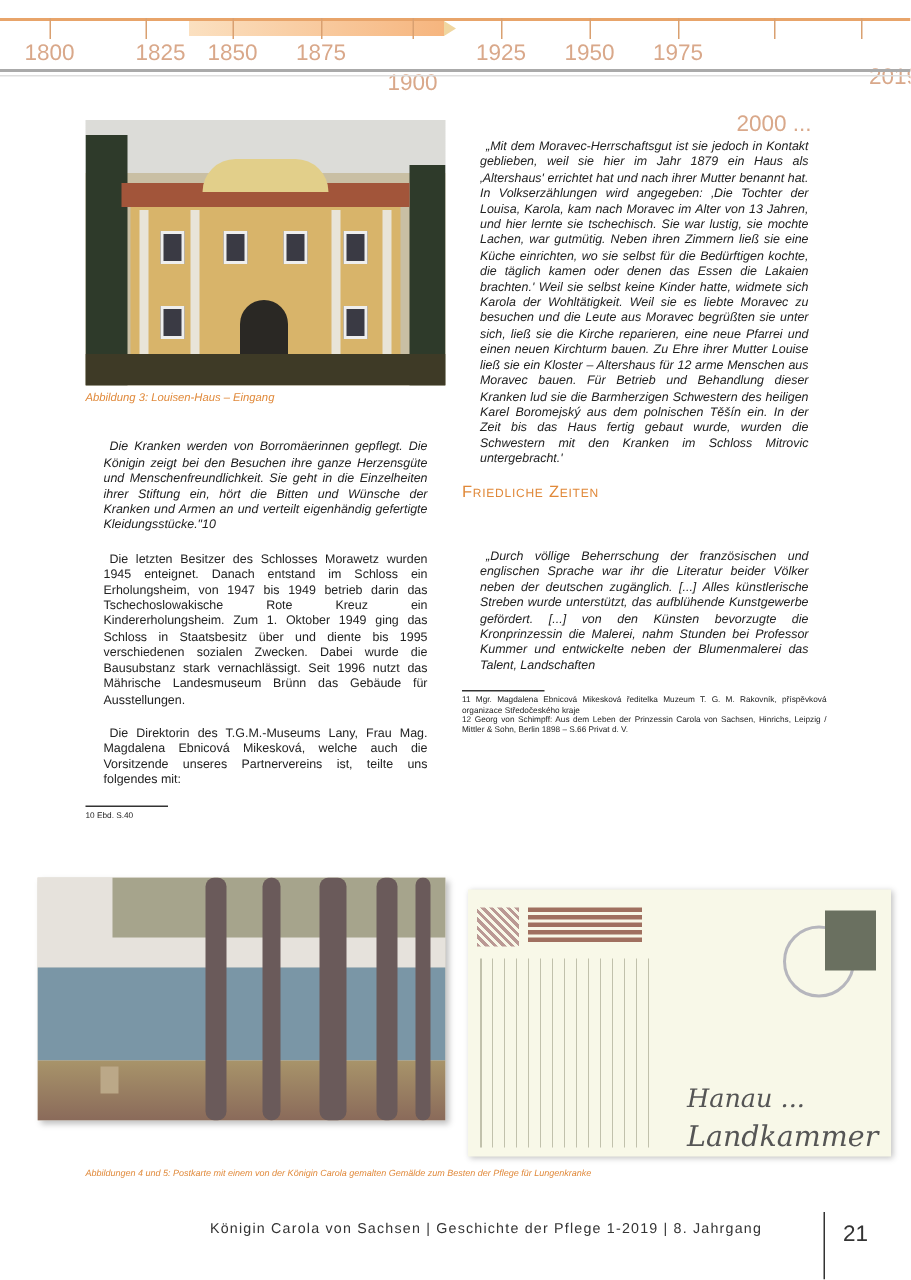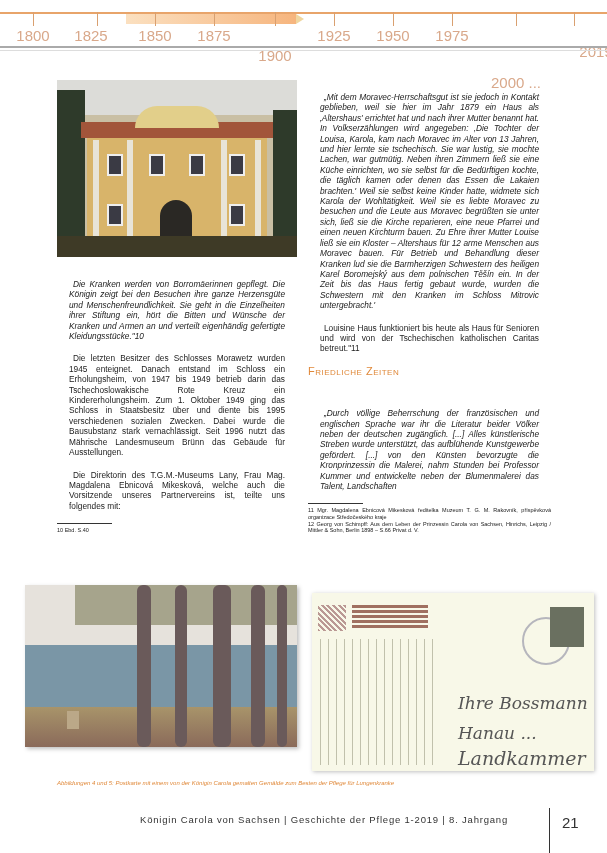--- a/index.html
+++ b/index.html
@@ -62,21 +62,21 @@
 <body>
 
 <div class="timeline">
   <div class="tl-line"></div>
   <div class="tl-highlight"></div>
   <div class="tl-arrow"></div>
   <div id="tl-ticks">
       <div class="tl-tick" style="left: 33px;"></div>
       <div class="tl-label" style="left: 33px;">1800</div>
       <div class="tl-tick" style="left: 97px;"></div>
-      <div class="tl-label" style="left: 91px;">1825</div>
+      <div class="tl-label" style="left: 107px;">1825</div>
       <div class="tl-tick" style="left: 155px;"></div>
       <div class="tl-label" style="left: 155px;">1850</div>
       <div class="tl-tick" style="left: 214px;"></div>
       <div class="tl-label" style="left: 214px;">1875</div>
       <div class="tl-tick" style="left: 275px;"></div>
       <div class="tl-label" style="left: 275px; margin-top: 20px;">1900</div>
       <div class="tl-tick" style="left: 334px;"></div>
       <div class="tl-label" style="left: 334px;">1925</div>
       <div class="tl-tick" style="left: 393px;"></div>
       <div class="tl-label" style="left: 393px;">1950</div>
@@ -104,31 +104,31 @@
       <div class="pillar" style="left:198px"></div>
     <div class="win" style="left:50px;top:74px"></div>
       <div class="win" style="left:92px;top:74px"></div>
     <div class="win" style="left:132px;top:74px"></div>
       <div class="win" style="left:172px;top:74px"></div>
     <div class="win" style="left:50px;top:124px"></div>
       <div class="win" style="left:172px;top:124px"></div>
     <div class="door"></div>
     <div class="ground"></div>
   </div>
+  <div class="caption">Abbildung 3: Louisen-Haus – Eingang</div>
   <div class="gap"></div>
   <p class="para quote">Die Kranken werden von Borromäerinnen gepflegt. Die Königin zeigt bei den Besuchen ihre ganze Herzensgüte und Menschenfreundlichkeit. Sie geht in die Einzelheiten ihrer Stiftung ein, hört die Bitten und Wünsche der Kranken und Armen an und verteilt eigenhändig gefertigte Kleidungsstücke."10</p>
   <p class="para">Die letzten Besitzer des Schlosses Morawetz wurden 1945 enteignet. Danach entstand im Schloss ein Erholungsheim, von 1947 bis 1949 betrieb darin das Tschechoslowakische Rote Kreuz ein Kindererholungsheim. Zum 1. Oktober 1949 ging das Schloss in Staatsbesitz über und diente bis 1995 verschiedenen sozialen Zwecken. Dabei wurde die Bausubstanz stark vernachlässigt. Seit 1996 nutzt das Mährische Landesmuseum Brünn das Gebäude für Ausstellungen.</p>
   <p class="para">Die Direktorin des T.G.M.-Museums Lany, Frau Mag. Magdalena Ebnicová Mikesková, welche auch die Vorsitzende unseres Partnervereins ist, teilte uns folgendes mit:</p>
   <div class="fn-rule"></div>
   <div class="fn">10 Ebd. S.40</div>
 </div>
 
 <div class="col col-right">
   <p class="para quote">„Mit dem Moravec-Herrschaftsgut ist sie jedoch in Kontakt geblieben, weil sie hier im Jahr 1879 ein Haus als ‚Altershaus' errichtet hat und nach ihrer Mutter benannt hat. In Volkserzählungen wird angegeben: ‚Die Tochter der Louisa, Karola, kam nach Moravec im Alter von 13 Jahren, und hier lernte sie tschechisch. Sie war lustig, sie mochte Lachen, war gutmütig. Neben ihren Zimmern ließ sie eine Küche einrichten, wo sie selbst für die Bedürftigen kochte, die täglich kamen oder denen das Essen die Lakaien brachten.' Weil sie selbst keine Kinder hatte, widmete sich Karola der Wohltätigkeit. Weil sie es liebte Moravec zu besuchen und die Leute aus Moravec begrüßten sie unter sich, ließ sie die Kirche reparieren, eine neue Pfarrei und einen neuen Kirchturm bauen. Zu Ehre ihrer Mutter Louise ließ sie ein Kloster – Altershaus für 12 arme Menschen aus Moravec bauen. Für Betrieb und Behandlung dieser Kranken lud sie die Barmherzigen Schwestern des heiligen Karel Boromejský aus dem polnischen Těšín ein. In der Zeit bis das Haus fertig gebaut wurde, wurden die Schwestern mit den Kranken im Schloss Mitrovic untergebracht.'</p>
-  <p class="para">Louisine Haus funktioniert bis heute als Haus für Senioren und wird von der Tschechischen katholischen Caritas betreut."11</p>
   <div class="section-title">Friedliche Zeiten</div>
   <div class="gap"></div>
   <p class="para quote">„Durch völlige Beherrschung der französischen und englischen Sprache war ihr die Literatur beider Völker neben der deutschen zugänglich. [...] Alles künstlerische Streben wurde unterstützt, das aufblühende Kunstgewerbe gefördert. [...] von den Künsten bevorzugte die Kronprinzessin die Malerei, nahm Stunden bei Professor Kummer und entwickelte neben der Blumenmalerei das Talent, Landschaften</p>
   <div class="fn-rule"></div>
   <div class="fn">11 Mgr. Magdalena Ebnicová Mikesková ředitelka Muzeum T. G. M. Rakovník, příspěvková organizace Středočeského kraje</div>
   <div class="fn">12 Georg von Schimpff: Aus dem Leben der Prinzessin Carola von Sachsen, Hinrichs, Leipzig / Mittler &amp; Sohn, Berlin 1898 – S.66 Privat d. V.</div>
 </div>
 
 <div class="photo2">
   <div class="sky"></div>
@@ -148,21 +148,20 @@
   <div class="printed">
       <div></div>
       <div></div>
       <div></div>
       <div></div>
       <div></div>
     </div>
   <div class="handwrite"></div>
   <div class="postmark"></div>
   <div class="stamp"></div>
-  <div class="addr" style="top:100px">Ihre Bossmann</div>
   <div class="addr" style="top:130px">Hanau ...</div>
   <div class="addr" style="top:154px;font-size:19px">Landkammer</div>
 </div>
 
 <div class="bottom-caption">Abbildungen 4 und 5: Postkarte mit einem von der Königin Carola gemalten Gemälde zum Besten der Pflege für Lungenkranke</div>
 
 <div class="footer">Königin Carola von Sachsen | Geschichte der Pflege 1-2019 | 8. Jahrgang</div>
 <div class="footer-rule"></div>
 <div class="page-num">21</div>
 

